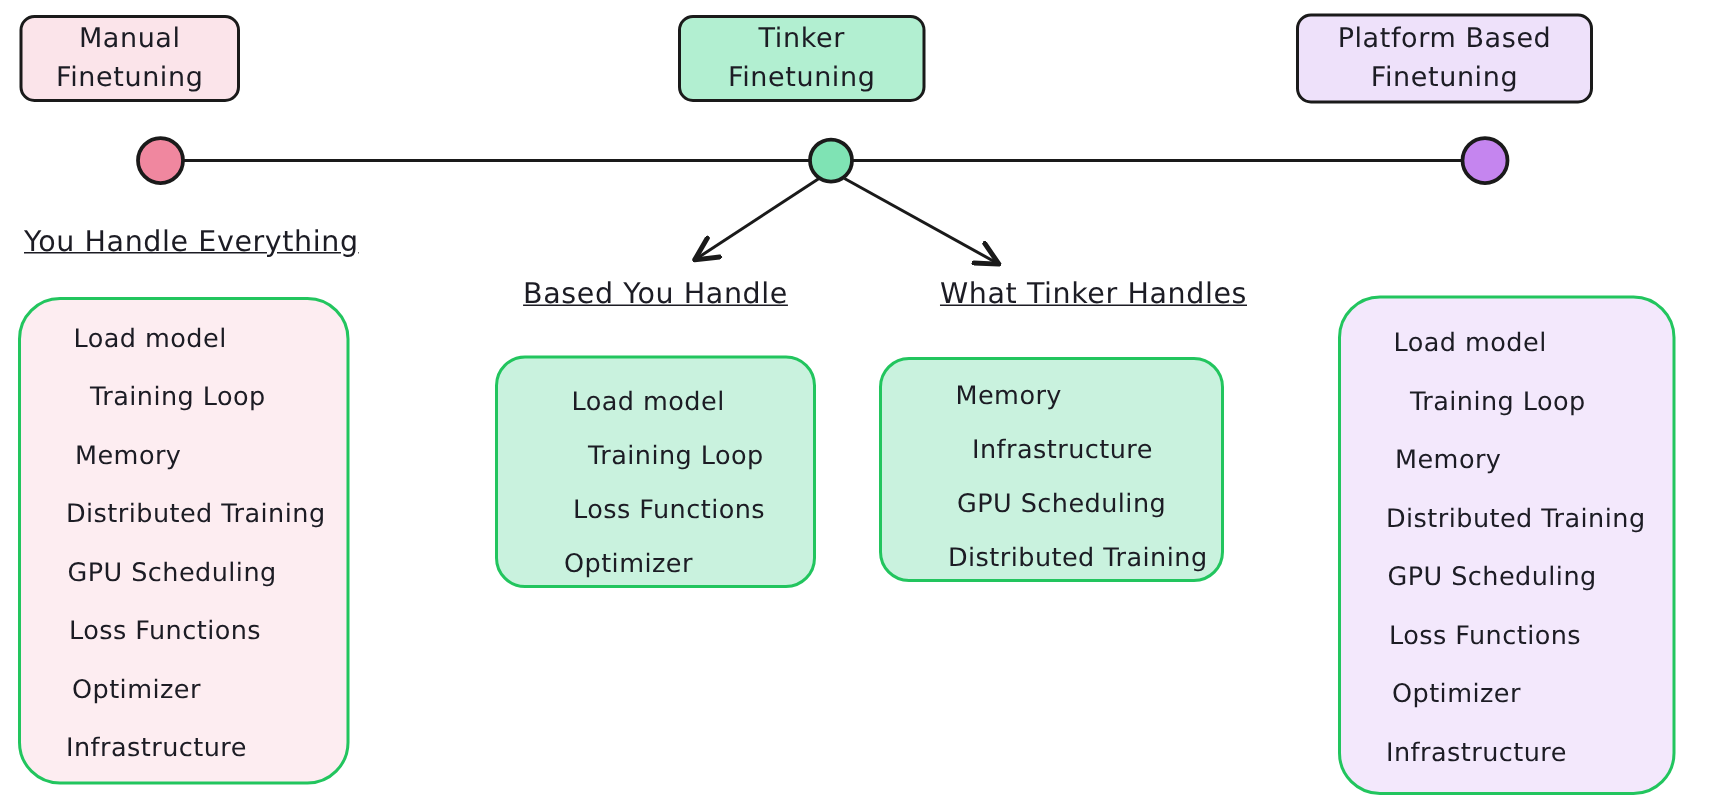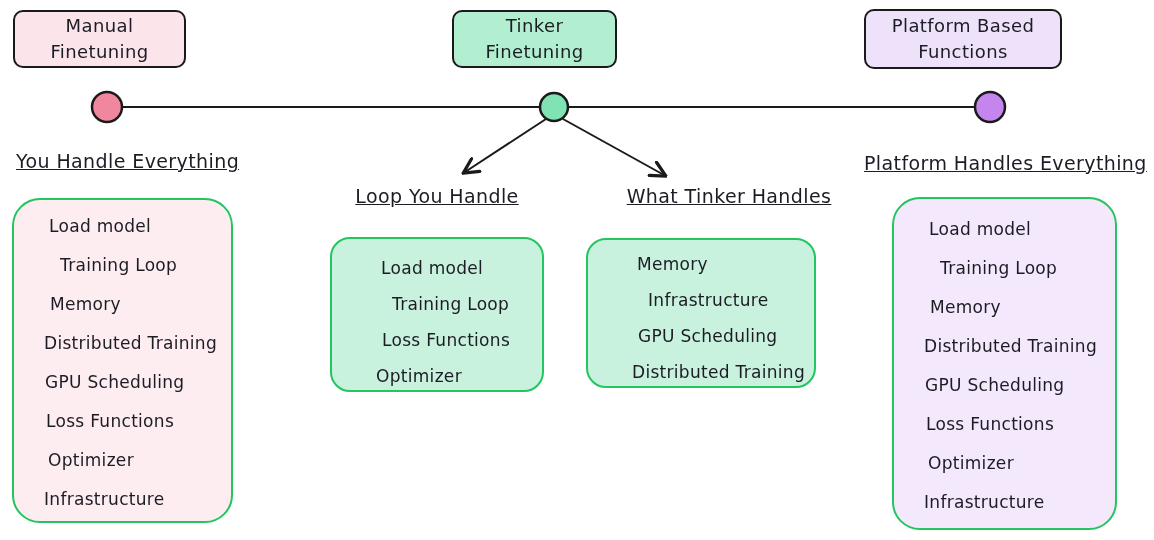--- a/index.html
+++ b/index.html
@@ -75,21 +75,21 @@
   .list-item:nth-child(1) { margin-left: 5px; }
   .list-item:nth-child(2) { margin-left: 16px; }
   .list-item:nth-child(3) { margin-left: 6px; }
   .list-item:nth-child(4) { margin-left: 0px; }
   .list-item:nth-child(5) { margin-left: 1px; }
   .list-item:nth-child(6) { margin-left: 2px; }
   .list-item:nth-child(7) { margin-left: 4px; }
   .list-item:nth-child(8) { margin-left: 0px; }
 
   
-  #hb-manual   { left: 13px;  top: 10px; width: 173px; height: 58px; }
+  #hb-manual   { left: 13px;  top: 10px; width: 147px; height: 58px; }
   #hb-tinker   { left: 452px; top: 10px; width: 165px; height: 58px; align-items: center; }
   #hb-platform { left: 864px; top: 9px;  width: 198px; height: 60px; }
 
   #lbl-you      { left: 16px;  top: 150px; }
   #lbl-whatyou  { left: 330px; top: 185px; width: 214px; }
   #lbl-tinker   { left: 608px; top: 185px; width: 242px; }
   #lbl-platform { left: 864px; top: 152px; width: 280px; }
 
   #box-manual   { left: 12px;  top: 198px; width: 221px; height: 325px; padding-top: 7px; }
   #box-you      { left: 330px; top: 237px; width: 214px; height: 155px; padding-top: 11px; }
@@ -120,30 +120,29 @@
 Finetuning</span>
   </div>
 
   <div id="hb-tinker" class="header-box mint-fill">
     <span class="hb-label">Tinker
 Finetuning</span>
   </div>
 
   <div id="hb-platform" class="header-box purple-fill">
     <span class="hb-label">Platform Based
-Functions</span>
+Finetuning</span>
   </div>
 
   <div id="lbl-you" class="section-label">You Handle Everything</div>
 
-  <div id="lbl-whatyou" class="section-label centered">Loop You Handle</div>
+  <div id="lbl-whatyou" class="section-label centered">Based You Handle</div>
 
   <div id="lbl-tinker" class="section-label centered">What Tinker Handles</div>
 
-  <div id="lbl-platform" class="section-label centered">Platform Handles Everything</div>
 
   <div id="box-manual" class="list-box big pink-light">
       <div class="list-item">Load model</div>
       <div class="list-item">Training Loop</div>
       <div class="list-item">Memory</div>
       <div class="list-item">Distributed Training</div>
       <div class="list-item">GPU Scheduling</div>
       <div class="list-item">Loss Functions</div>
       <div class="list-item">Optimizer</div>
       <div class="list-item">Infrastructure</div>

